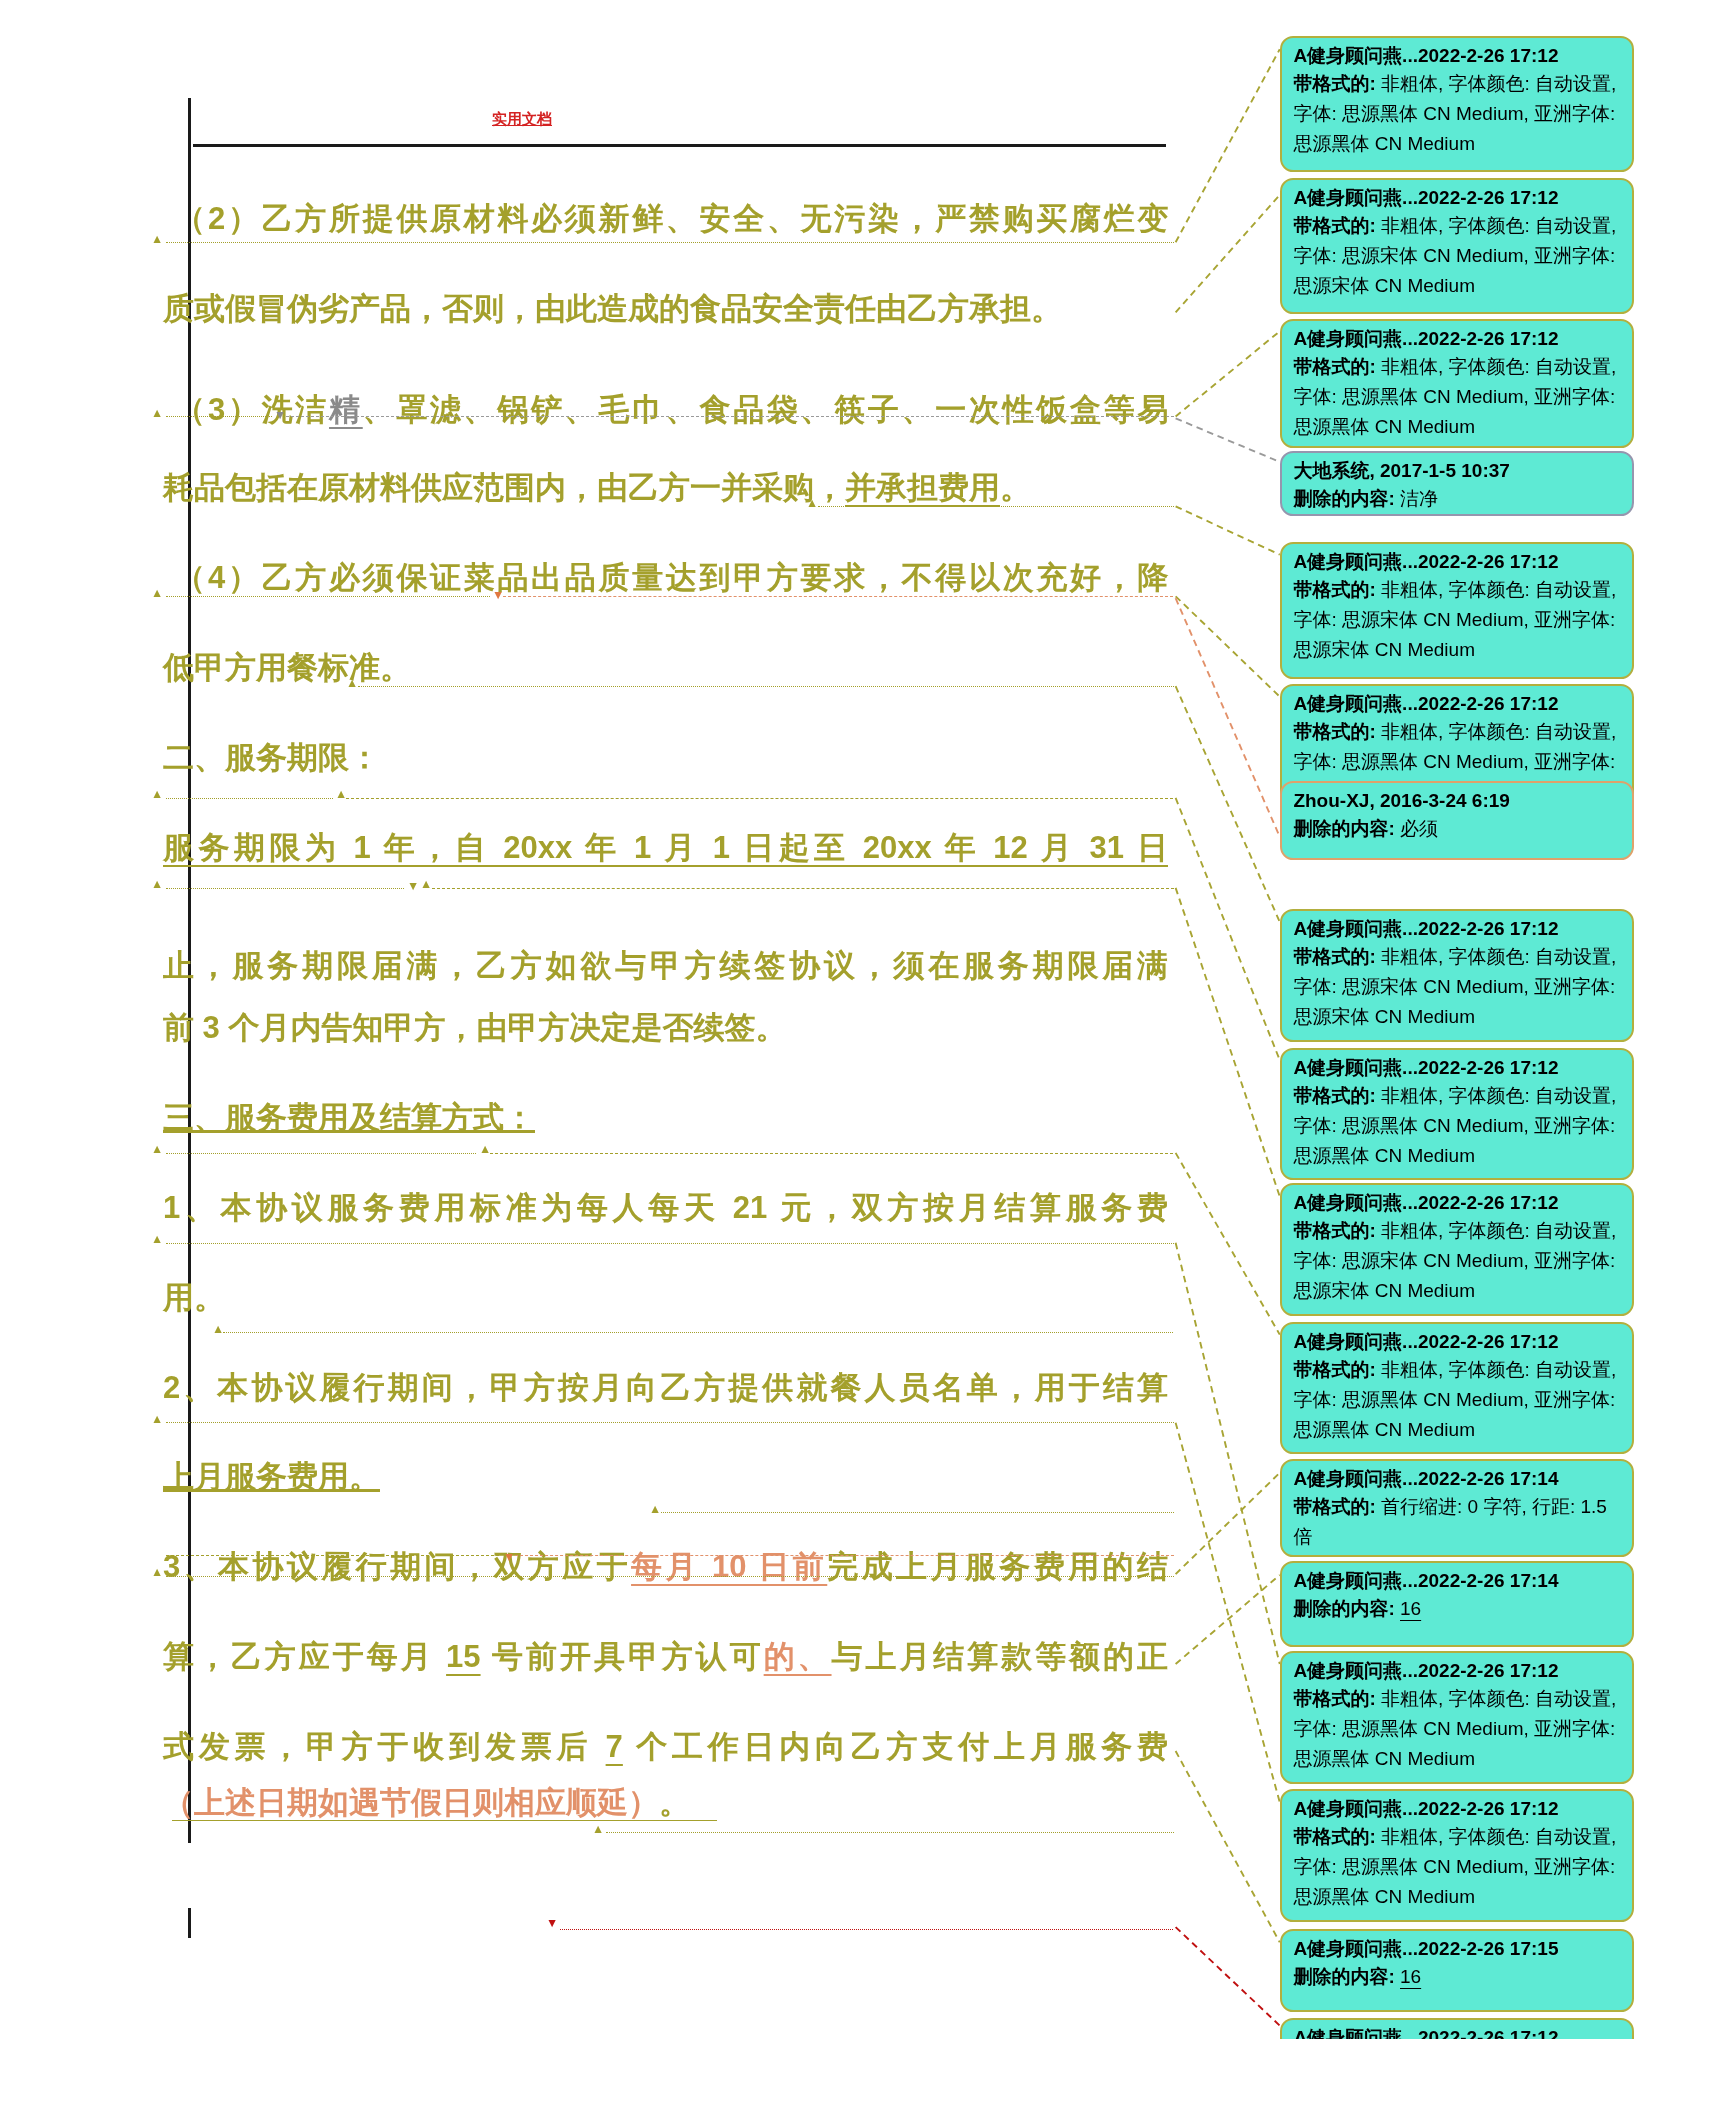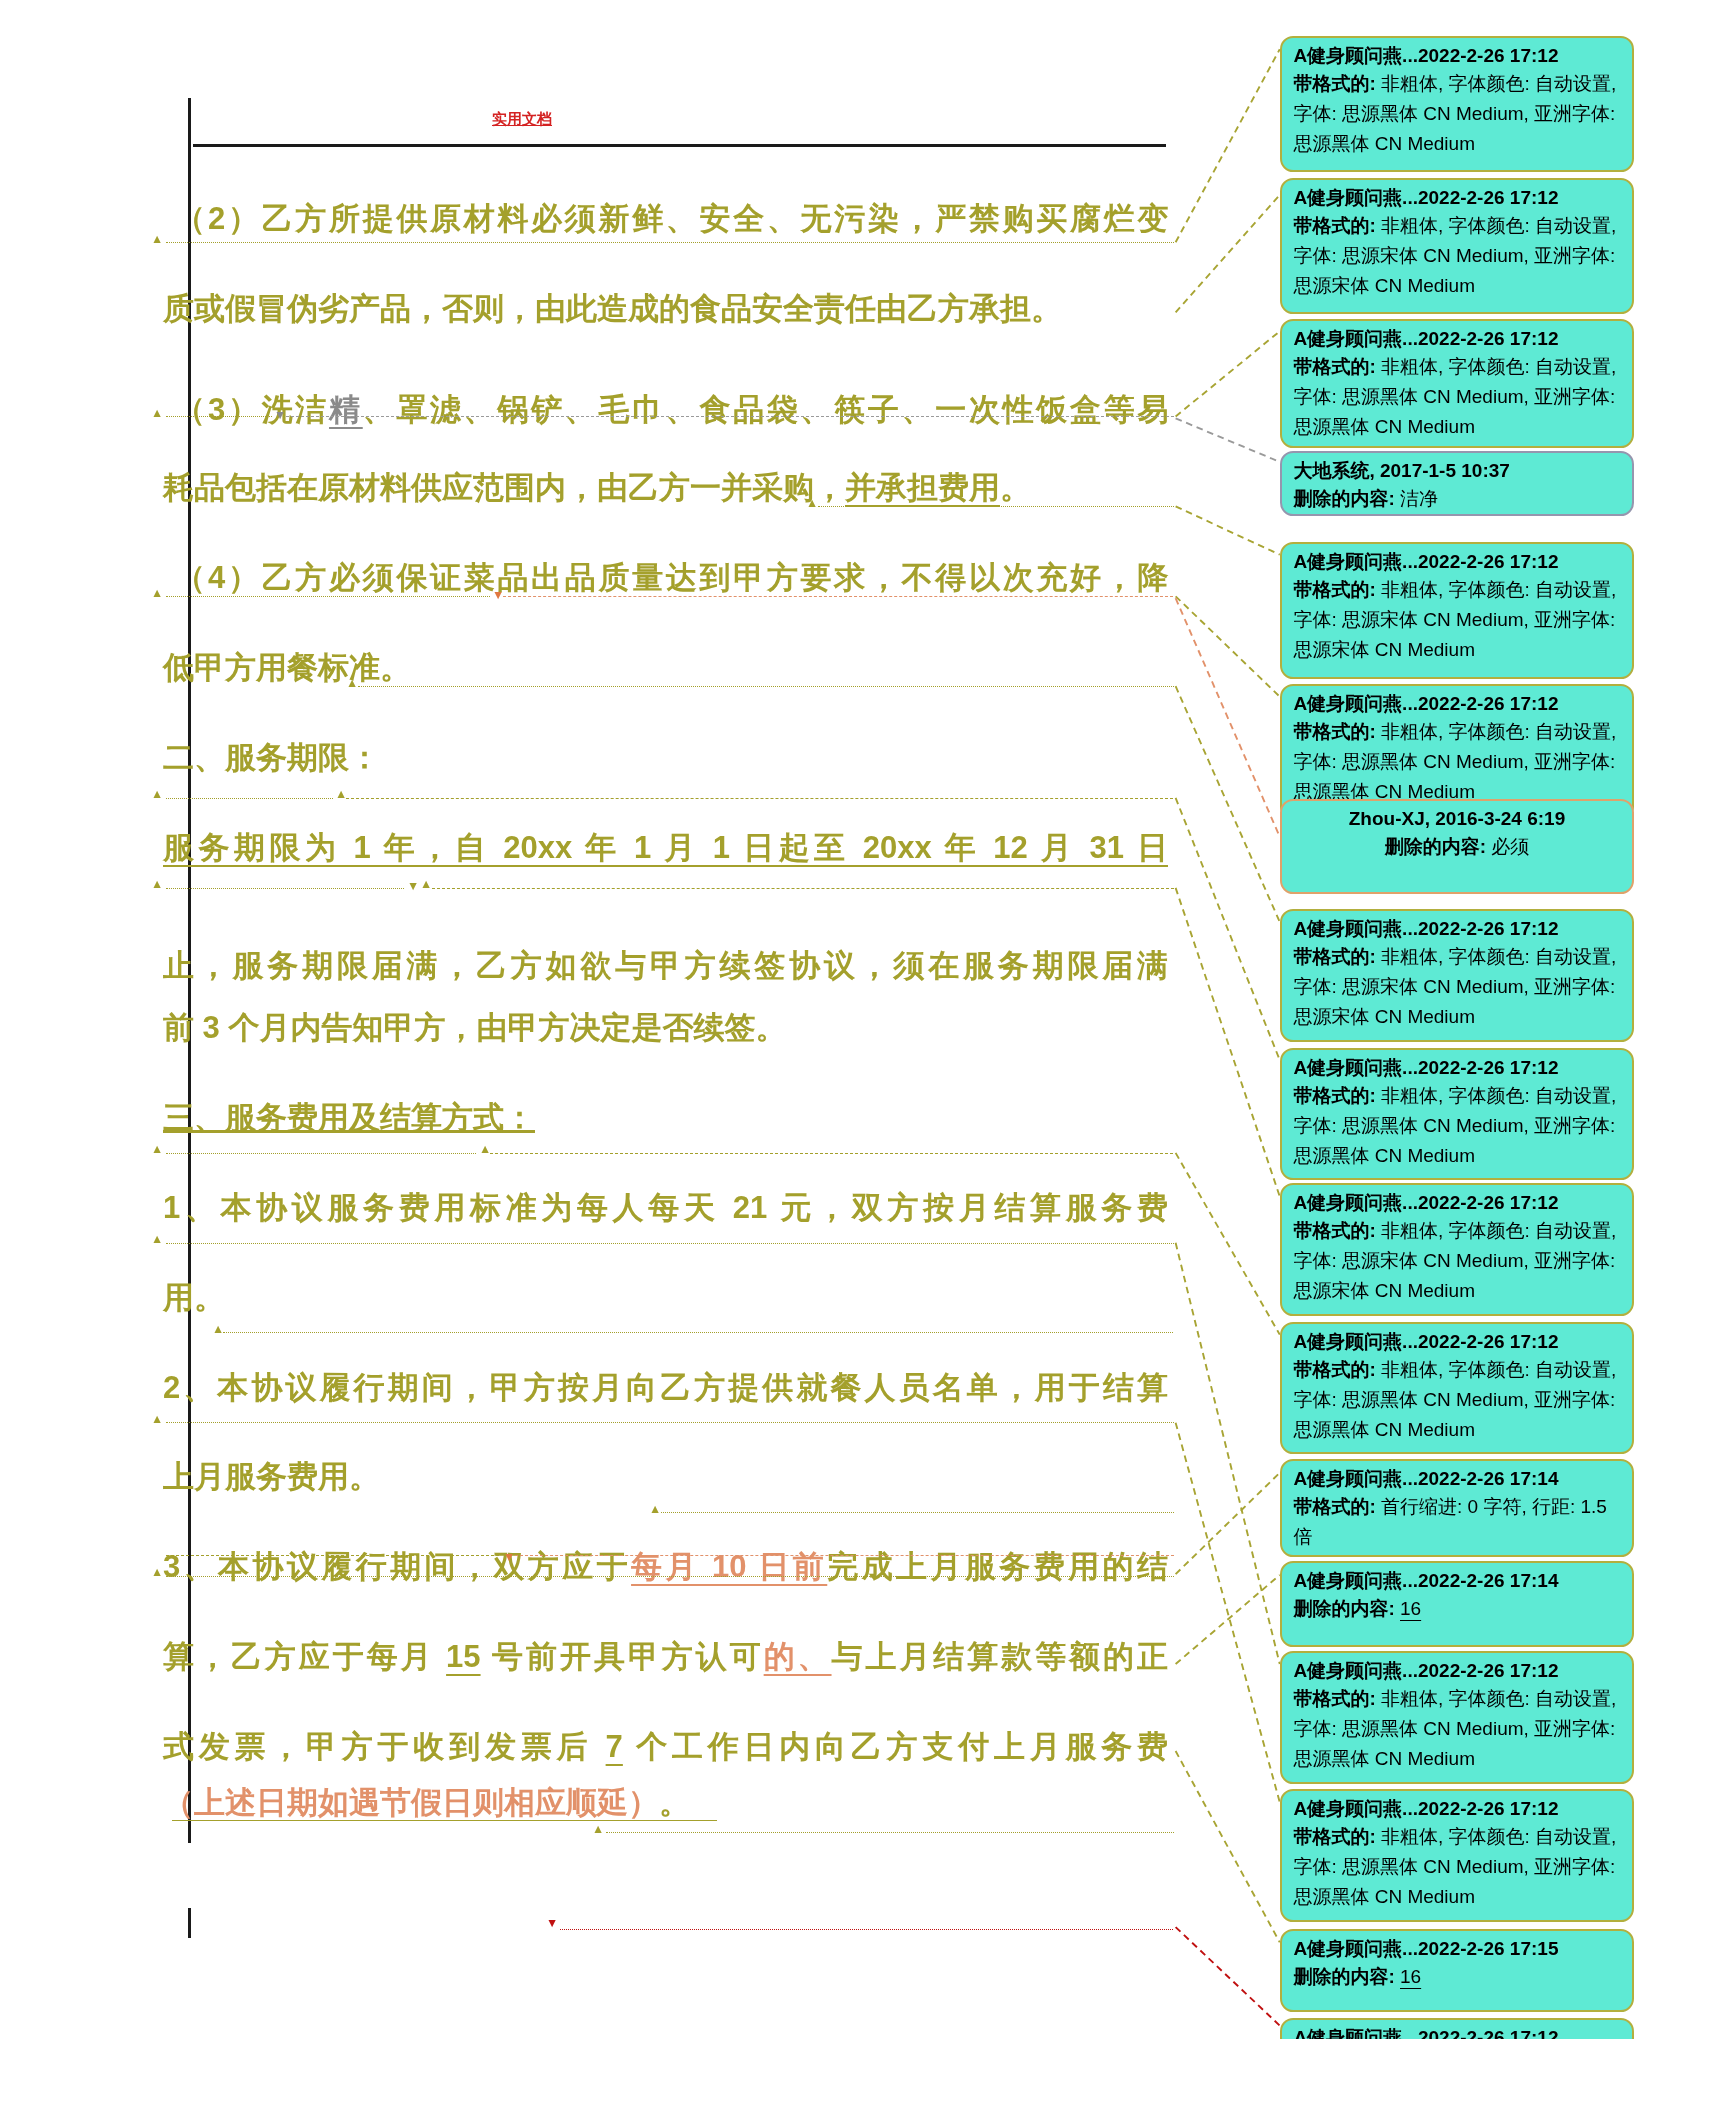--- a/index.html
+++ b/index.html
@@ -79,21 +79,21 @@
   <div class="line just ind" style="top:557px;"><span>（4）乙方必须保证菜品出品质量达到甲方要求，不得以次充好，降</span></div>
   <div class="line" style="top:647px;"><span>低甲方用餐标准。</span></div>
   <div class="line" style="top:737px;"><span>二、服务期限：</span></div>
   <div class="line just u" style="top:827px;"><span>服务期限为 1 年，自 20xx 年 1 月 1 日起至 20xx 年 12 月 31 日</span></div>
   <div class="line just" style="top:917px;margin-top:28px;"><span>止，服务期限届满，乙方如欲与甲方续签协议，须在服务期限届满</span></div>
   <div class="line" style="top:1007px;"><span>前 3 个月内告知甲方，由甲方决定是否续签。</span></div>
   <div class="line" style="top:1097px;text-decoration:underline;"><span>三、服务费用及结算方式：</span></div>
   <div class="line just" style="top:1187px;"><span>1、本协议服务费用标准为每人每天 21 元，双方按月结算服务费</span></div>
   <div class="line" style="top:1277px;"><span>用。</span></div>
   <div class="line just" style="top:1367px;"><span>2、本协议履行期间，甲方按月向乙方提供就餐人员名单，用于结算</span></div>
-  <div class="line" style="top:1456px;"><span>上月服务费用。</span></div>
+  <div class="line" style="top:1456px;text-decoration:underline;"><span>上月服务费用。</span></div>
   <div class="line just" style="top:1546px;"><span>3、本协议履行期间，双方应于</span><span class="c-orange u">每月 10 日前</span><span>完成上月服务费用的结</span></div>
   <div class="line just" style="top:1636px;"><span>算，乙方应于每月 </span><span class="u">15</span><span> 号前开具甲方认可</span><span class="c-orange u">的、</span><span>与上月结算款等额的正</span></div>
   <div class="line just" style="top:1726px;"><span>式发票，甲方于收到发票后 </span><span class="u">7</span><span> 个工作日内向乙方支付上月服务费</span></div>
   <div class="line" style="top:1782px;"><span class="c-orange">（上述日期如遇节假日则相应顺延）</span><span>。</span></div>
 
   <div class="dash" style="top:242px;left:166px;width:1008px;"></div>
   <span class="tri" style="left:151px;top:233px;">▲</span>
 
   <div class="dash" style="top:416px;left:166px;width:106px;"></div>
   <span class="tri" style="left:151px;top:407px;">▲</span>
@@ -169,21 +169,21 @@
     <span class="bl">删除的内容:</span> <span>洁净</span>
   </div>
   <div class="balloon" style="top:542px;height:137px;">
     <span class="bt">A健身顾问燕...2022-2-26 17:12</span>
     <span class="bl">带格式的:</span> <span>非粗体, 字体颜色: 自动设置, 字体: 思源宋体 CN Medium, 亚洲字体: 思源宋体 CN Medium</span>
   </div>
   <div class="balloon" style="top:684px;height:136px;">
     <span class="bt">A健身顾问燕...2022-2-26 17:12</span>
     <span class="bl">带格式的:</span> <span>非粗体, 字体颜色: 自动设置, 字体: 思源黑体 CN Medium, 亚洲字体: 思源黑体 CN Medium</span>
   </div>
-  <div class="balloon orange" style="top:799px;height:95px;text-align:center;">
+  <div class="balloon orange" style="top:781px;height:79px;">
     <span class="bt">Zhou-XJ, 2016-3-24 6:19</span>
     <span class="bl">删除的内容:</span> <span>必须</span>
   </div>
   <div class="balloon" style="top:909px;height:133px;">
     <span class="bt">A健身顾问燕...2022-2-26 17:12</span>
     <span class="bl">带格式的:</span> <span>非粗体, 字体颜色: 自动设置, 字体: 思源宋体 CN Medium, 亚洲字体: 思源宋体 CN Medium</span>
   </div>
   <div class="balloon" style="top:1048px;height:132px;">
     <span class="bt">A健身顾问燕...2022-2-26 17:12</span>
     <span class="bl">带格式的:</span> <span>非粗体, 字体颜色: 自动设置, 字体: 思源黑体 CN Medium, 亚洲字体: 思源黑体 CN Medium</span>

